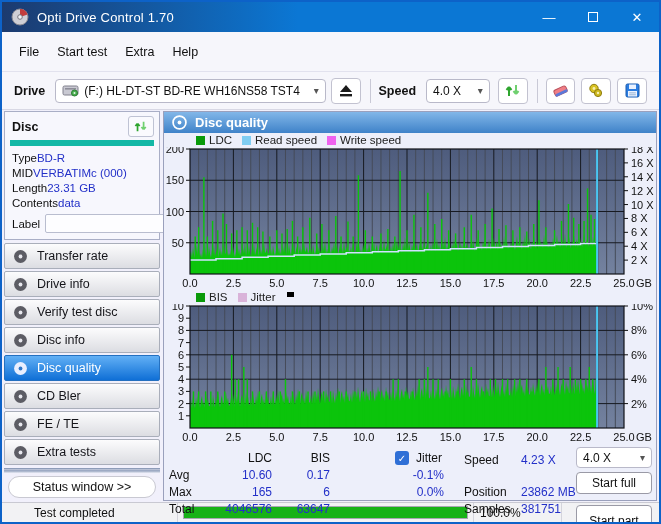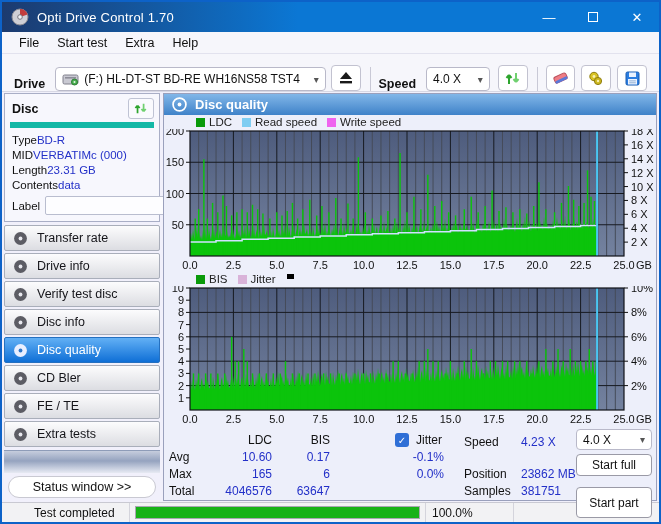--- a/index.html
+++ b/index.html
@@ -8,25 +8,25 @@
 
   
   .titlebar { height:30px; background:linear-gradient(90deg,#1c3a6e 0%,#0b77d4 45%,#0b77d4 100%); display:flex; align-items:center; color:#fff; flex:0 0 auto; }
   .titlebar .app-icon { width:18px; height:18px; margin:0 8px 0 9px; }
   .titlebar .title { font-size:13px; letter-spacing:.2px; }
   .win-controls { margin-left:auto; display:flex; height:100%; }
   .win-btn { width:44px; height:100%; display:flex; align-items:center; justify-content:center; color:#fff; font-size:13px; }
   .max-glyph { width:10px; height:10px; border:1.4px solid #fff; display:inline-block; }
 
   
-  .menubar { height:22px; background:#f6f6fb; border-bottom:1px solid #e2e2ee; display:flex; align-items:center; gap:0; padding-left:8px; flex:0 0 auto; }
+  .menubar { height:40px; background:#f6f6fb; border-bottom:1px solid #e2e2ee; display:flex; align-items:center; gap:0; padding-left:8px; flex:0 0 auto; }
   .menu-item { font-size:12.5px; color:#111; padding:2px 9px; }
 
   
-  .toolbar { height:38px; background:#f6f6fb; border-bottom:1px solid #d8d8e4; display:flex; align-items:flex-end; padding:0 6px 0 12px; flex:0 0 auto; }
+  .toolbar { height:38px; background:#f6f6fb; border-bottom:1px solid #d8d8e4; display:flex; align-items:center; padding:0 6px 0 12px; flex:0 0 auto; }
   .tb-label { font-size:12.5px; font-weight:bold; color:#111; margin-right:10px; }
   .combo { height:24px; background:#fff; border:1px solid #b9b9c9; border-radius:4px; display:flex; align-items:center; padding:0 6px; font-size:12px; color:#111; }
   .combo .chev { margin-left:auto; color:#555; font-size:10px; padding-left:8px; }
   .drive-combo { width:272px; margin-right:5px; gap:5px; }
   .speed-combo { width:64px; margin:0 8px 0 0; }
   .tb-btn { width:30px; height:26px; background:#fff; border:1px solid #c2c2d0; border-radius:4px; display:flex; align-items:center; justify-content:center; margin-right:6px; }
   .tb-sep { width:1px; height:24px; background:#c9c9d6; margin:0 8px 0 3px; }
 
   
   .content { flex:1; display:flex; min-height:0; }
@@ -62,21 +62,21 @@
   .stats { position:relative; height:78px; flex:0 0 auto; font-size:12px; color:#111; }
   .st { position:absolute; white-space:nowrap; }
   .num { color:#2330c8; }
   .colL { width:68px; text-align:right; }
   .chk { position:absolute; width:14px; height:14px; background:#2f6fd6; border-radius:3px; color:#fff; font-size:10px; display:flex; align-items:center; justify-content:center; }
   .push-btn { position:absolute; background:#fff; border:1px solid #9a9aa6; border-radius:4px; display:flex; align-items:center; justify-content:center; font-size:12px; color:#111; }
 
   
   .statusbar { height:20px; background:#f2f2f4; border-top:1px solid #c9c9d2; display:flex; align-items:stretch; font-size:12px; color:#111; flex:0 0 auto; }
   .sb-cell { display:flex; align-items:center; padding:0 6px; border-right:1px solid #d4d4dc; }
-  .sb-status { width:128px;padding-left:32px; }
+  .sb-status { width:176px;padding-left:32px; }
   .sb-progress { width:296px; padding:3px 5px; }
   .progress-track { width:100%; height:13px; border:1px solid #a8a8b2; background:#e9e9ee; }
   .progress-fill { height:100%; background:#17b217; }
   .sb-pct { width:88px; }
   .sb-time { flex:1; justify-content:flex-end; border-right:none; padding-right:14px; }
 </style>
 </head>
 <body>
 
 <div class="window">

